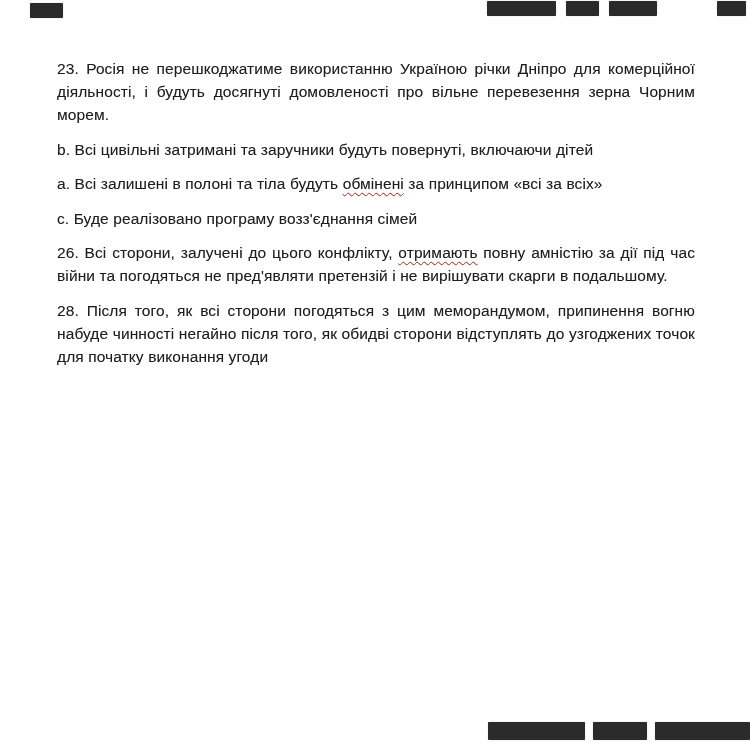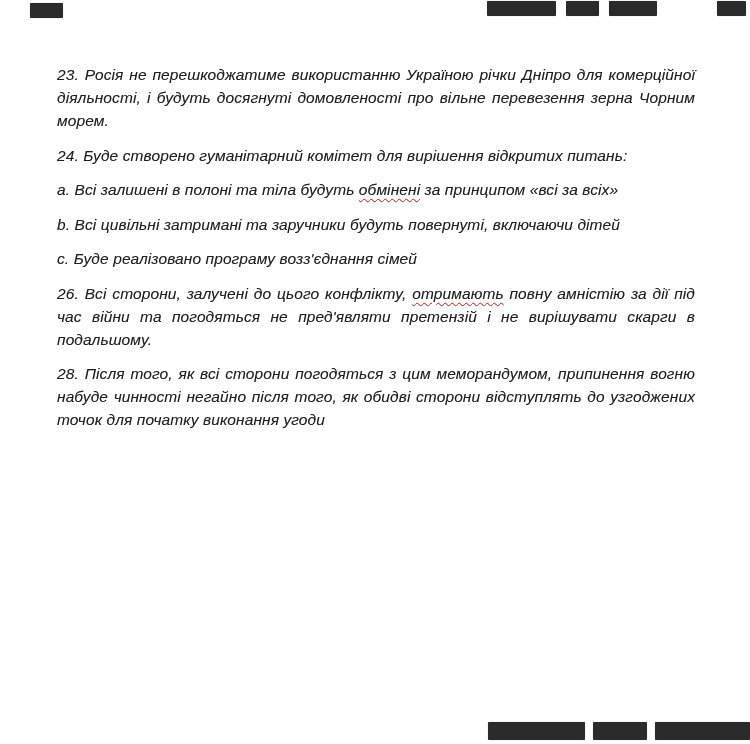--- a/index.html
+++ b/index.html
@@ -17,27 +17,26 @@
     overflow:hidden;
     position:relative;
     font-family:"Liberation Sans", sans-serif;
   }
   .page{
     position:absolute;inset:0;
     background:var(--bg);
   }
   .content{
     position:absolute;
-    left:57px;top:63px;width:638px;
+    left:57px;top:57px;width:638px;
     color:var(--ink);
     font-size:15.5px;
     line-height:23px;
     text-align:justify;
     letter-spacing:0.1px;
-    font-style:italic;
   }
   .content p{
     margin:0 0 11.5px 0;
     text-shadow:0 0 0.6px rgba(30,30,30,0.35); 
   }
   .spell{
     text-decoration-line:underline;
     text-decoration-style:wavy;
     text-decoration-color:var(--spell);
     text-decoration-thickness:1px;
@@ -63,25 +62,24 @@
       <div class="redaction" style="left: 717px; top: 1px; width: 29px; height: 15px;"></div>
       <div class="redaction" style="left: 488px; top: 722px; width: 97px; height: 18px;"></div>
       <div class="redaction" style="left: 593px; top: 722px; width: 54px; height: 18px;"></div>
       <div class="redaction" style="left: 655px; top: 722px; width: 95px; height: 18px;"></div>
     </div>
 
   <main class="content">
 
     <p>23. Росія не перешкоджатиме використанню Україною річки Дніпро для комерційної діяльності, і будуть досягнуті домовленості про вільне перевезення зерна Чорним морем.</p>
 
-    <p>24. Буде створено гуманітарний комітет для вирішення відкритих питань:</p>
+
+    <p>b. Всі цивільні затримані та заручники будуть повернуті, включаючи дітей</p>
 
     <p><span>a. Всі залишені в полоні та тіла будуть </span><span class="spell">обмінені</span><span> за принципом «всі за всіх»</span></p>
-
-    <p>b. Всі цивільні затримані та заручники будуть повернуті, включаючи дітей</p>
 
     <p>c. Буде реалізовано програму возз'єднання сімей</p>
 
 
 
     <p><span>26. Всі сторони, залучені до цього конфлікту, </span><span class="spell">отримають</span><span> повну амністію за дії під час війни та погодяться не пред'являти претензій і не вирішувати скарги в подальшому.</span></p>
 
 
     <p>28. Після того, як всі сторони погодяться з цим меморандумом, припинення вогню набуде чинності негайно після того, як обидві сторони відступлять до узгоджених точок для початку виконання угоди</p>
 

